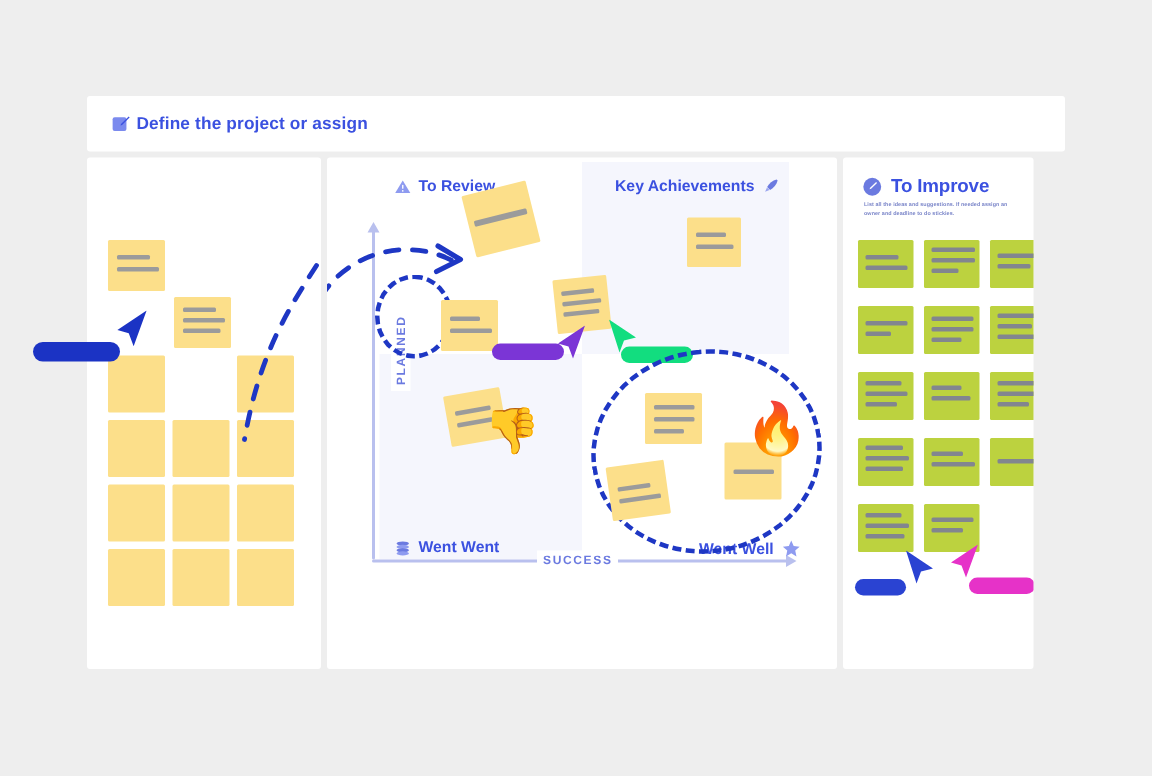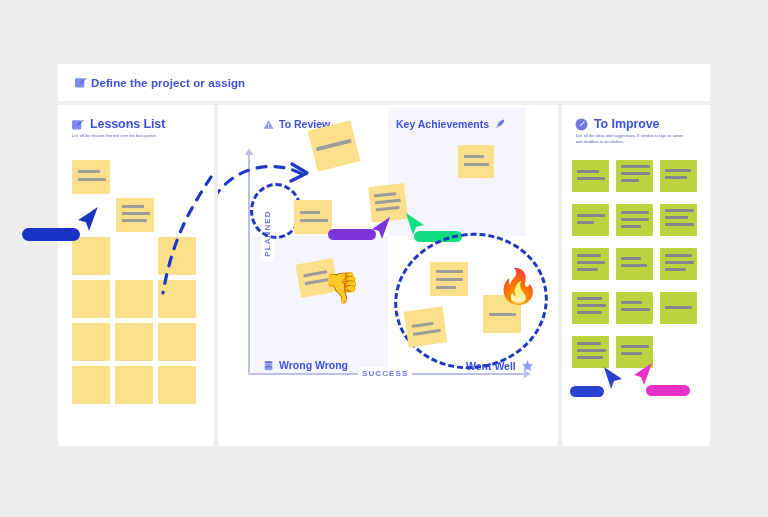--- a/index.html
+++ b/index.html
@@ -27,21 +27,21 @@
   .topbar .ic{margin-left:16px;}
 
   
   .panels{
     position:absolute;left:0;top:41px;width:652px;height:341px;
     display:flex;gap:4px;
   }
   .panel{background:#ffffff;border-radius:2px;position:relative;overflow:hidden;}
   .p-lessons{width:156px;}
   .p-matrix{width:340px;}
-  .p-improve{width:148px;}
+  .p-improve{width:127px;}
 
   .panel-head{position:absolute;left:13px;top:12px;right:8px;}
   .panel-title{
     font-size:12.5px;font-weight:bold;color:#3b51e0;letter-spacing:-.1px;
     display:flex;align-items:center;gap:6px;
   }
   .panel-sub{
     margin-top:3px;margin-left:1px;
     font-size:3.6px;line-height:1.55;color:#7b86c9;font-weight:bold;
     max-width:110px;letter-spacing:.05px;
@@ -106,32 +106,20 @@
         <rect x="2" y="4" width="17" height="17" rx="2.5" fill="#7b8aee"></rect>
         <path d="M21.8 3.1 L22.9 4.2 L13.6 13.5 L11.7 14.1 L12.3 12.2 Z" fill="#3b51e0"></path>
       </svg>
     </span>
     <span class="topbar-title">Define the project or assign</span>
   </div>
 
   <div class="panels">
 
     <div class="panel p-lessons">
-      <div class="panel-head">
-        <div class="panel-title">
-          <span class="ic">
-            <svg width="13" height="13" viewBox="0 0 24 24">
-              <rect x="2" y="4" width="17" height="17" rx="2.5" fill="#7b8aee"></rect>
-              <path d="M21.8 3.1 L22.9 4.2 L13.6 13.5 L11.7 14.1 L12.3 12.2 Z" fill="#3b51e0"></path>
-            </svg>
-          </span>
-          <span>Lessons List</span>
-        </div>
-        <div class="panel-sub">List all the lessons learned over the last quarter.</div>
-      </div>
 
       <div class="sticky" style="left:14px;top:55px;width:38px;height:34px;">
         <div class="line" style="left:6px;top:10px;width:22px;"></div>
         <div class="line" style="left:6px;top:18px;width:28px;"></div>
       </div>
 
       <div class="sticky" style="left:58px;top:93px;width:38px;height:34px;">
         <div class="line" style="left:6px;top:7px;width:22px;"></div>
         <div class="line" style="left:6px;top:14px;width:28px;"></div>
         <div class="line" style="left:6px;top:21px;width:25px;"></div>
@@ -173,40 +161,40 @@
         <span class="ic">
           <svg width="11" height="11" viewBox="0 0 24 24">
             <path d="M12 3 L23 21 L1 21 Z" fill="#8e9bf0"></path>
             <rect x="11" y="9" width="2" height="6" rx="1" fill="#ffffff"></rect>
             <circle cx="12" cy="18" r="1.2" fill="#ffffff"></circle>
           </svg>
         </span>
         <span>To Review</span>
       </div>
 
-      <div class="qlabel" style="left:178px;top:13px;">
+      <div class="qlabel" style="left:192px;top:13px;">
         <span>Key Achievements</span>
         <span class="ic">
           <svg width="12" height="12" viewBox="0 0 24 24">
             <path d="M19.5 3.2 C14 4.5 9.5 8.5 6.8 13.2 L10.8 17.2 C15.5 14.5 19.5 10 20.8 4.5 Z" fill="#6b7ae0"></path>
             <path d="M6.6 14 L4.2 19.8 L10 17.4 Z" fill="#9aa6ef"></path>
           </svg>
         </span>
       </div>
 
       <div class="qlabel" style="left:45px;top:254px;">
         <span class="ic">
           <svg width="11" height="11" viewBox="0 0 24 24">
             <ellipse cx="12" cy="5" rx="9" ry="3" fill="#6b7ae0"></ellipse>
             <ellipse cx="12" cy="10" rx="9" ry="3" fill="#8e9bf0"></ellipse>
             <ellipse cx="12" cy="15" rx="9" ry="3" fill="#6b7ae0"></ellipse>
             <ellipse cx="12" cy="19.5" rx="9" ry="3" fill="#8e9bf0"></ellipse>
           </svg>
         </span>
-        <span>Wrong Wrong</span>
+        <span>Went Went</span>
       </div>
 
       <div class="qlabel" style="left:248px;top:254px;text-align:center;">
         <span>Went Well</span>
         <span class="ic">
           <svg width="13" height="13" viewBox="0 0 24 24">
             <path d="M12 2.5 L15 9.2 L22.3 10 L16.9 14.9 L18.4 22 L12 18.3 L5.6 22 L7.1 14.9 L1.7 10 L9 9.2 Z" fill="#8e9bf0"></path>
           </svg>
         </span>
       </div>

